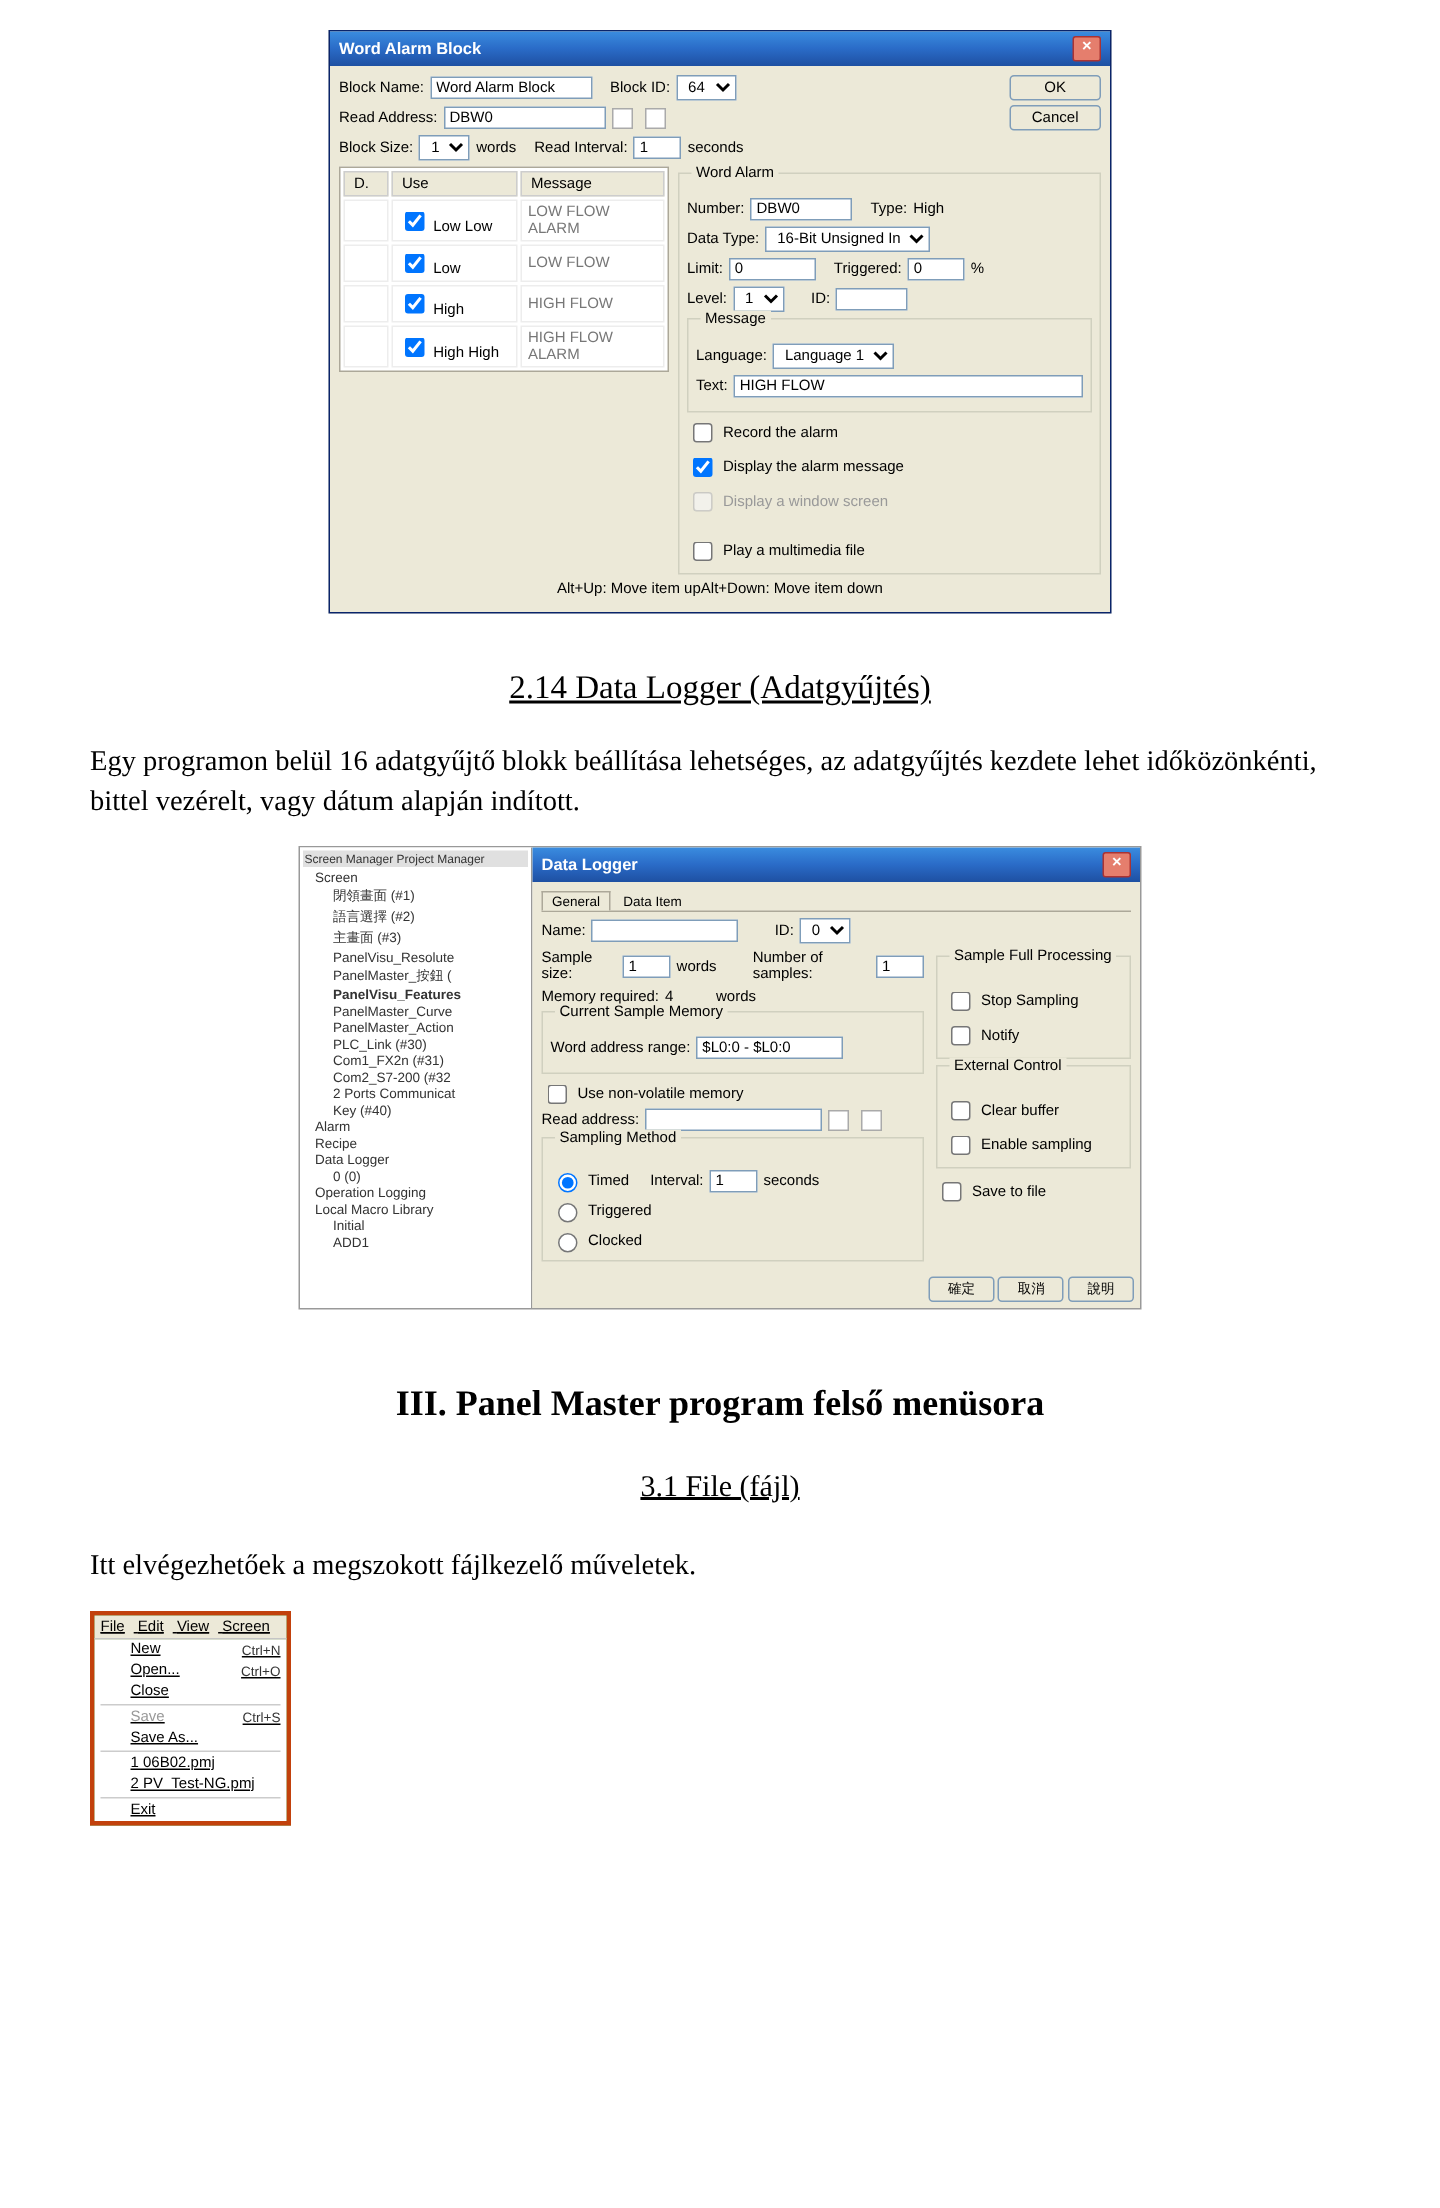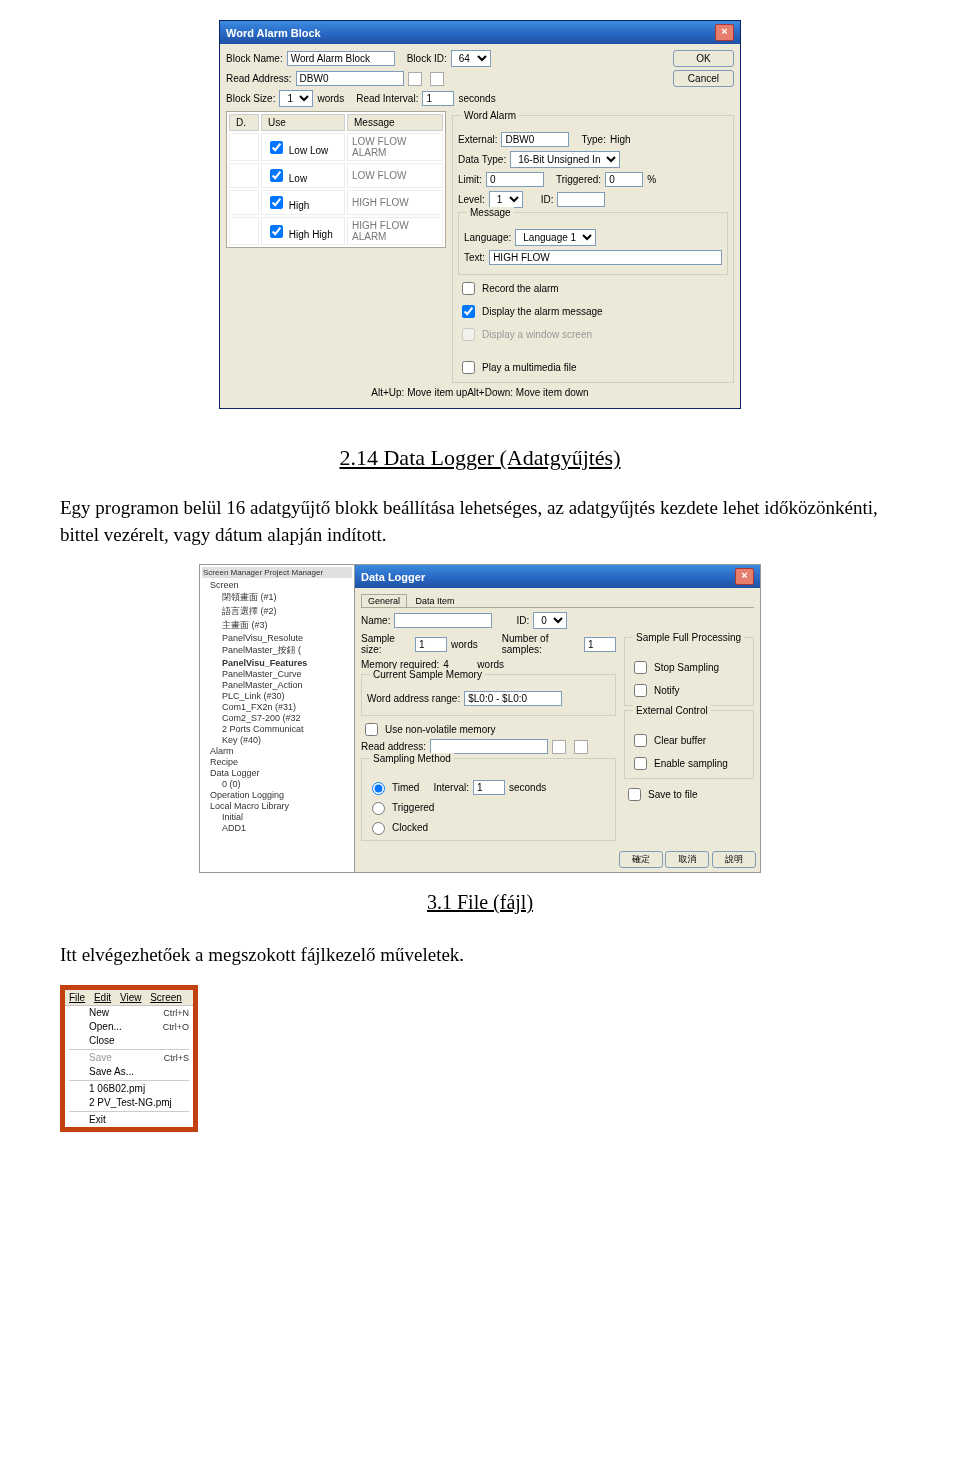--- a/index.html
+++ b/index.html
@@ -153,22 +153,23 @@
   p.body-text {
     font-size: 19px;
     line-height: 1.4;
     margin: 0 0 16px 0;
   }
   .file-area { display: flex; gap: 18px; align-items: flex-start; }
   .menu-img {
     font-family: Tahoma, Arial, sans-serif;
     font-size: 10px;
     background: #4d7c0f;
-    border: 5px solid #c2410c;
+    border: 3px solid #c2410c;
     width: 128px;
+    text-decoration: underline;
   }
   .menu-title { background: #ece9d8; padding: 2px 4px; font-size: 10px; border-bottom: 1px solid #c5c5c5; }
   .menu-title span { text-decoration: underline; margin-right: 6px; }
   .menu-list { background: #fff; }
   .menu-item { display: flex; align-items: center; padding: 0 4px; }
   .menu-icon { width: 16px; height: 14px; margin-right: 4px; display: inline-block; }
   .menu-label { flex: 1; }
   .menu-shortcut { color: #333; font-size: 9px; }
   .menu-sep { border-top: 1px solid #ccc; margin: 1px 4px; }
   .file-desc p { font-size: 19px; margin: 0 0 6px 0; }
@@ -243,21 +244,21 @@
                   <td style="color:#000"><input type="checkbox" checked="" style=""> <span>High High</span></td>
                   <td>HIGH FLOW ALARM</td>
                 </tr>
           </tbody>
             </table>
         </div>
         <div class="side-right">
           <div class="fieldset">
             <span class="fieldset-title">Word Alarm</span>
             <div class="row">
-              <span class="lbl">External:</span>
+              <span class="lbl">Number:</span>
               <input class="win" style="width: 60px;" value="DBW0">
               <span class="lbl" style="margin-left:8px">Type:</span>
               <span class="lbl">High</span>
             </div>
             <div class="row">
               <span class="lbl">Data Type:</span>
               <select class="win" style="width:110px"><option>16-Bit Unsigned Int</option></select>
             </div>
             <div class="row">
               <span class="lbl">Limit:</span>
@@ -437,20 +438,21 @@
         </div>
       </div>
       <div class="dl-foot">
         <button class="btn-win">確定</button>
         <button class="btn-win">取消</button>
         <button class="btn-win">說明</button>
       </div>
     </div>
   </div>
 
+  <h2 class="chapter">III. Panel Master program felső menüsora</h2>
   <div class="subright">3.1 File (fájl)</div>
   <p class="body-text">Itt elvégezhetőek a megszokott fájlkezelő műveletek.</p>
 
   <div class="file-area">
     <div class="menu-img">
       <div class="menu-title">
         <span>File</span>
         <span>Edit</span>
         <span>View</span>
         <span>Screen</span>

